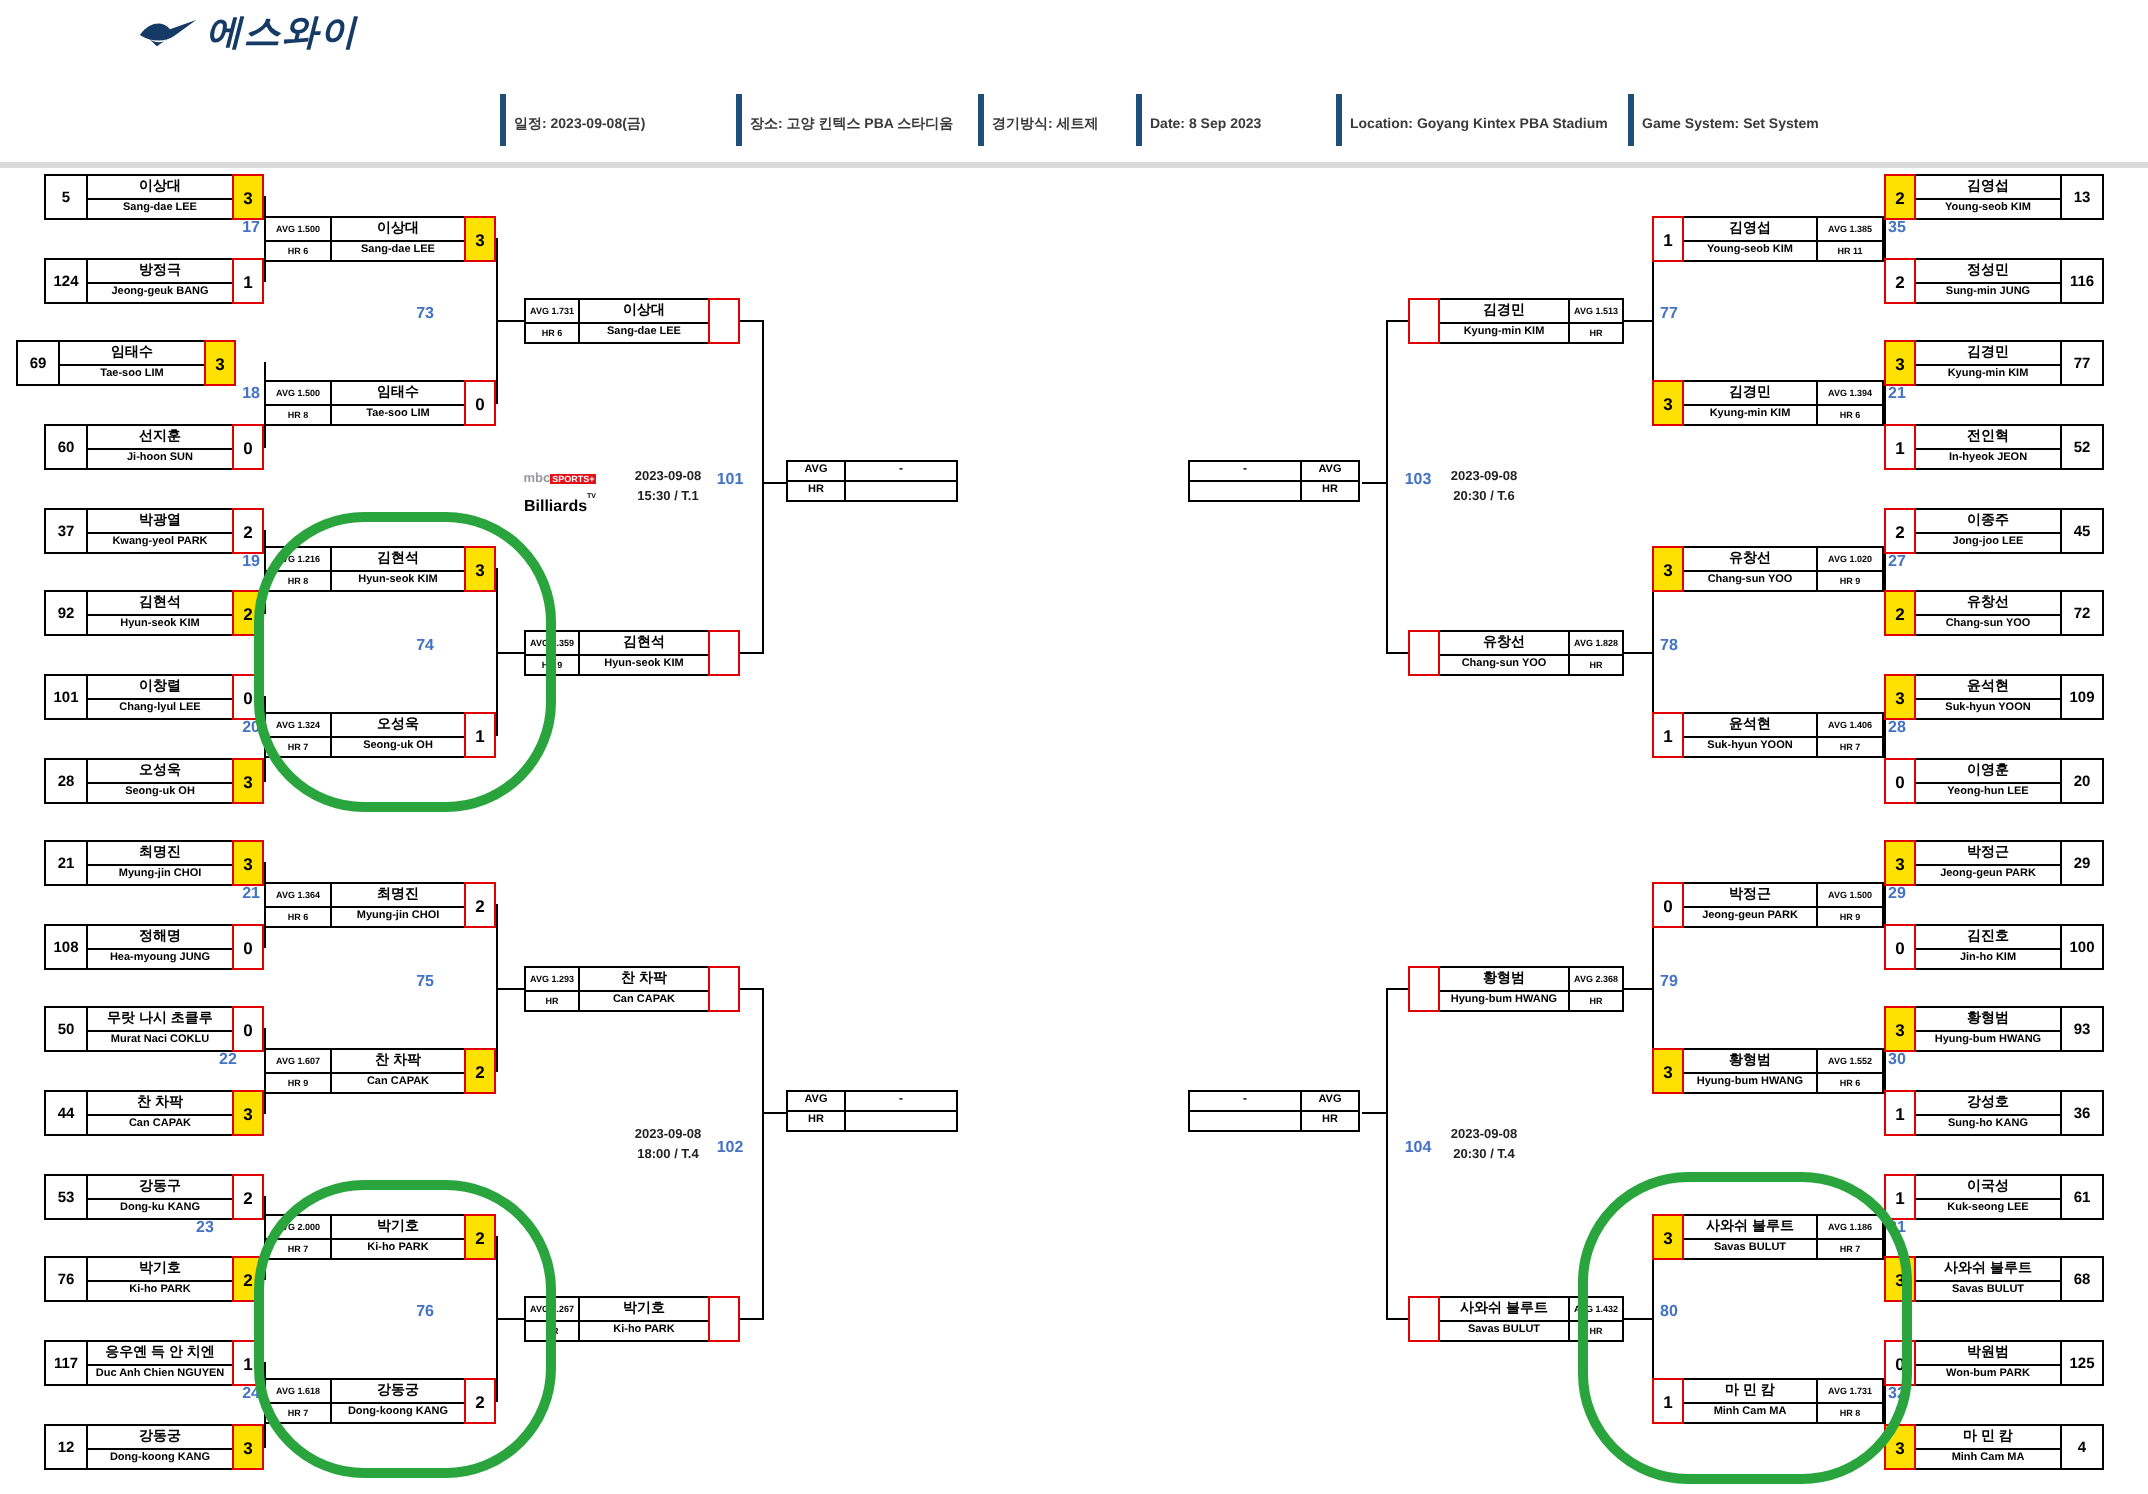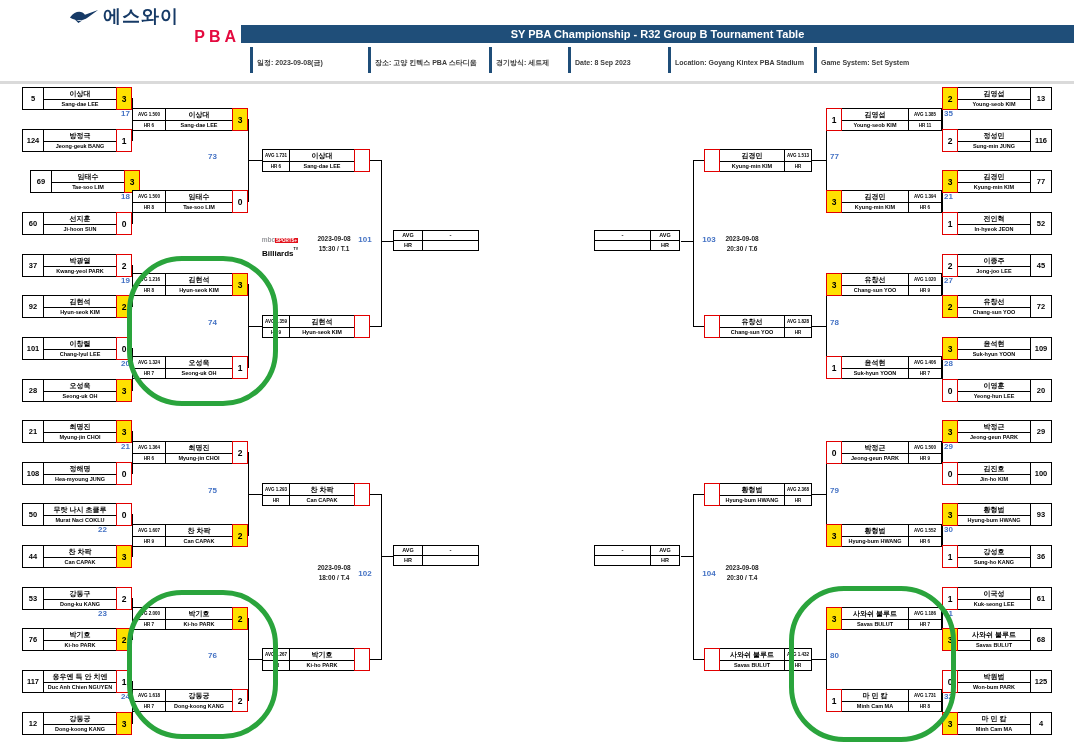--- a/index.html
+++ b/index.html
@@ -1,18 +1,18 @@
 <!DOCTYPE html>
 <html><head>
 <meta charset="utf-8">
 <style>
   html,body{margin:0;padding:0;background:#fff;font-family:"Liberation Sans","DejaVu Sans",sans-serif;}
   #stage{position:relative;width:1074px;height:747px;background:#fff;overflow:hidden;}
   
-  .logo{position:absolute;left:8px;top:4px;width:232px;text-align:right;}
+  .logo{position:absolute;left:8px;top:4px;width:232px;text-align:center;font-style:italic;}
   .logo .l1{display:flex;align-items:center;justify-content:center;gap:4px;color:#163a66;font-weight:bold;font-size:18px;letter-spacing:1px;}
   .logo .l2{color:#e40a3f;font-weight:800;font-size:16px;letter-spacing:4px;line-height:17px;}
   .logo .l3{color:#0d0d0d;font-weight:800;font-size:23px;letter-spacing:-0.5px;line-height:24px;}
   .title{position:absolute;left:240px;top:2px;width:834px;text-align:center;font-size:16px;font-weight:bold;color:#000;}
   .bluebar{position:absolute;left:241px;top:25px;width:833px;height:18px;background:#1f4e79;color:#fff;font-weight:bold;font-size:11px;text-align:center;line-height:18px;}
   .ibar{position:absolute;top:47px;width:3px;height:26px;background:#1f4e79;}
   .itxt{position:absolute;top:47px;height:30px;display:flex;align-items:center;font-size:7px;font-weight:bold;color:#3b3b3b;line-height:9px;}
   .grayline{position:absolute;left:0;top:81px;width:1074px;height:3px;background:#dadada;}
   
   .p{position:absolute;display:flex;height:23px;}
@@ -51,23 +51,21 @@
 
 <div id="stage">
 
   <div class="logo">
     <div class="l1">
       <svg width="30" height="17" viewBox="0 0 32 18">
           <path d="M1 10 C7 2 14 3 17 7 L31 2 L20 10 C15 14 7 14 1 10 Z M6 12 C10 15 14 14 16 12 L10 16 Z" fill="#163a66"></path>
         </svg>
       <span>에스와이</span>
     </div>
-    <div class="l2">PBA</div>
   </div>
-  <div class="bluebar">SY PBA Championship - R32 Group B Tournament Table</div>
   <div class="ibar" style="left:250px"></div>
   <div class="itxt" style="left:257px;width:100px">일정: 2023-09-08(금)</div>
   <div class="ibar" style="left:368px"></div>
   <div class="itxt" style="left:375px;width:110px">장소: 고양 킨텍스 PBA 스타디움</div>
   <div class="ibar" style="left:489px"></div>
   <div class="itxt" style="left:496px;width:68px">경기방식: 세트제</div>
   <div class="ibar" style="left:568px"></div>
   <div class="itxt" style="left:575px;width:90px">Date: 8 Sep 2023</div>
   <div class="ibar" style="left:668px"></div>
   <div class="itxt" style="left:675px;width:130px">Location: Goyang Kintex PBA Stadium</div>
@@ -134,21 +132,21 @@
       <div class="cell sc win">3</div>
     </div>
   <div class="p pL" style="left:22px;top:129px">
       <div class="cell seed">124</div>
       <div class="cell nm">
         <div class="kr">방정극</div>
         <div class="en">Jeong-geuk BANG</div>
       </div>
       <div class="cell sc">1</div>
     </div>
-  <div class="p pL" style="left:30px;top:170px">
+  <div class="p pL" style="left:8px;top:170px">
       <div class="cell seed">69</div>
       <div class="cell nm">
         <div class="kr">임태수</div>
         <div class="en">Tae-soo LIM</div>
       </div>
       <div class="cell sc win">3</div>
     </div>
   <div class="p pL" style="left:22px;top:212px">
       <div class="cell seed">60</div>
       <div class="cell nm">
@@ -690,21 +688,21 @@
         <div class="val"></div>
         <div class="lab">HR</div>
       </div>
     </div>
 
   <b class="no" style="left:98px;top:109px;width:32px;text-align:right">17</b>
   <b class="no" style="left:98px;top:192px;width:32px;text-align:right">18</b>
   <b class="no" style="left:98px;top:276px;width:32px;text-align:right">19</b>
   <b class="no" style="left:98px;top:359px;width:32px;text-align:right">20</b>
   <b class="no" style="left:98px;top:442px;width:32px;text-align:right">21</b>
-  <b class="no" style="left:98px;top:525px;width:32px;text-align:left">22</b>
+  <b class="no" style="left:98px;top:525px;width:32px;text-align:center">22</b>
   <b class="no" style="left:98px;top:609px;width:32px;text-align:left">23</b>
   <b class="no" style="left:98px;top:692px;width:32px;text-align:right">24</b>
   <b class="no" style="left:183px;top:152px;width:34px;text-align:right">73</b>
   <b class="no" style="left:183px;top:318px;width:34px;text-align:right">74</b>
   <b class="no" style="left:183px;top:486px;width:34px;text-align:right">75</b>
   <b class="no" style="left:183px;top:651px;width:34px;text-align:right">76</b>
   <b class="no" style="left:352px;top:235px;width:26px;text-align:center">101</b>
   <b class="no" style="left:352px;top:569px;width:26px;text-align:center">102</b>
   <b class="no" style="left:944px;top:109px;width:32px">35</b>
   <b class="no" style="left:944px;top:192px;width:32px">21</b>

